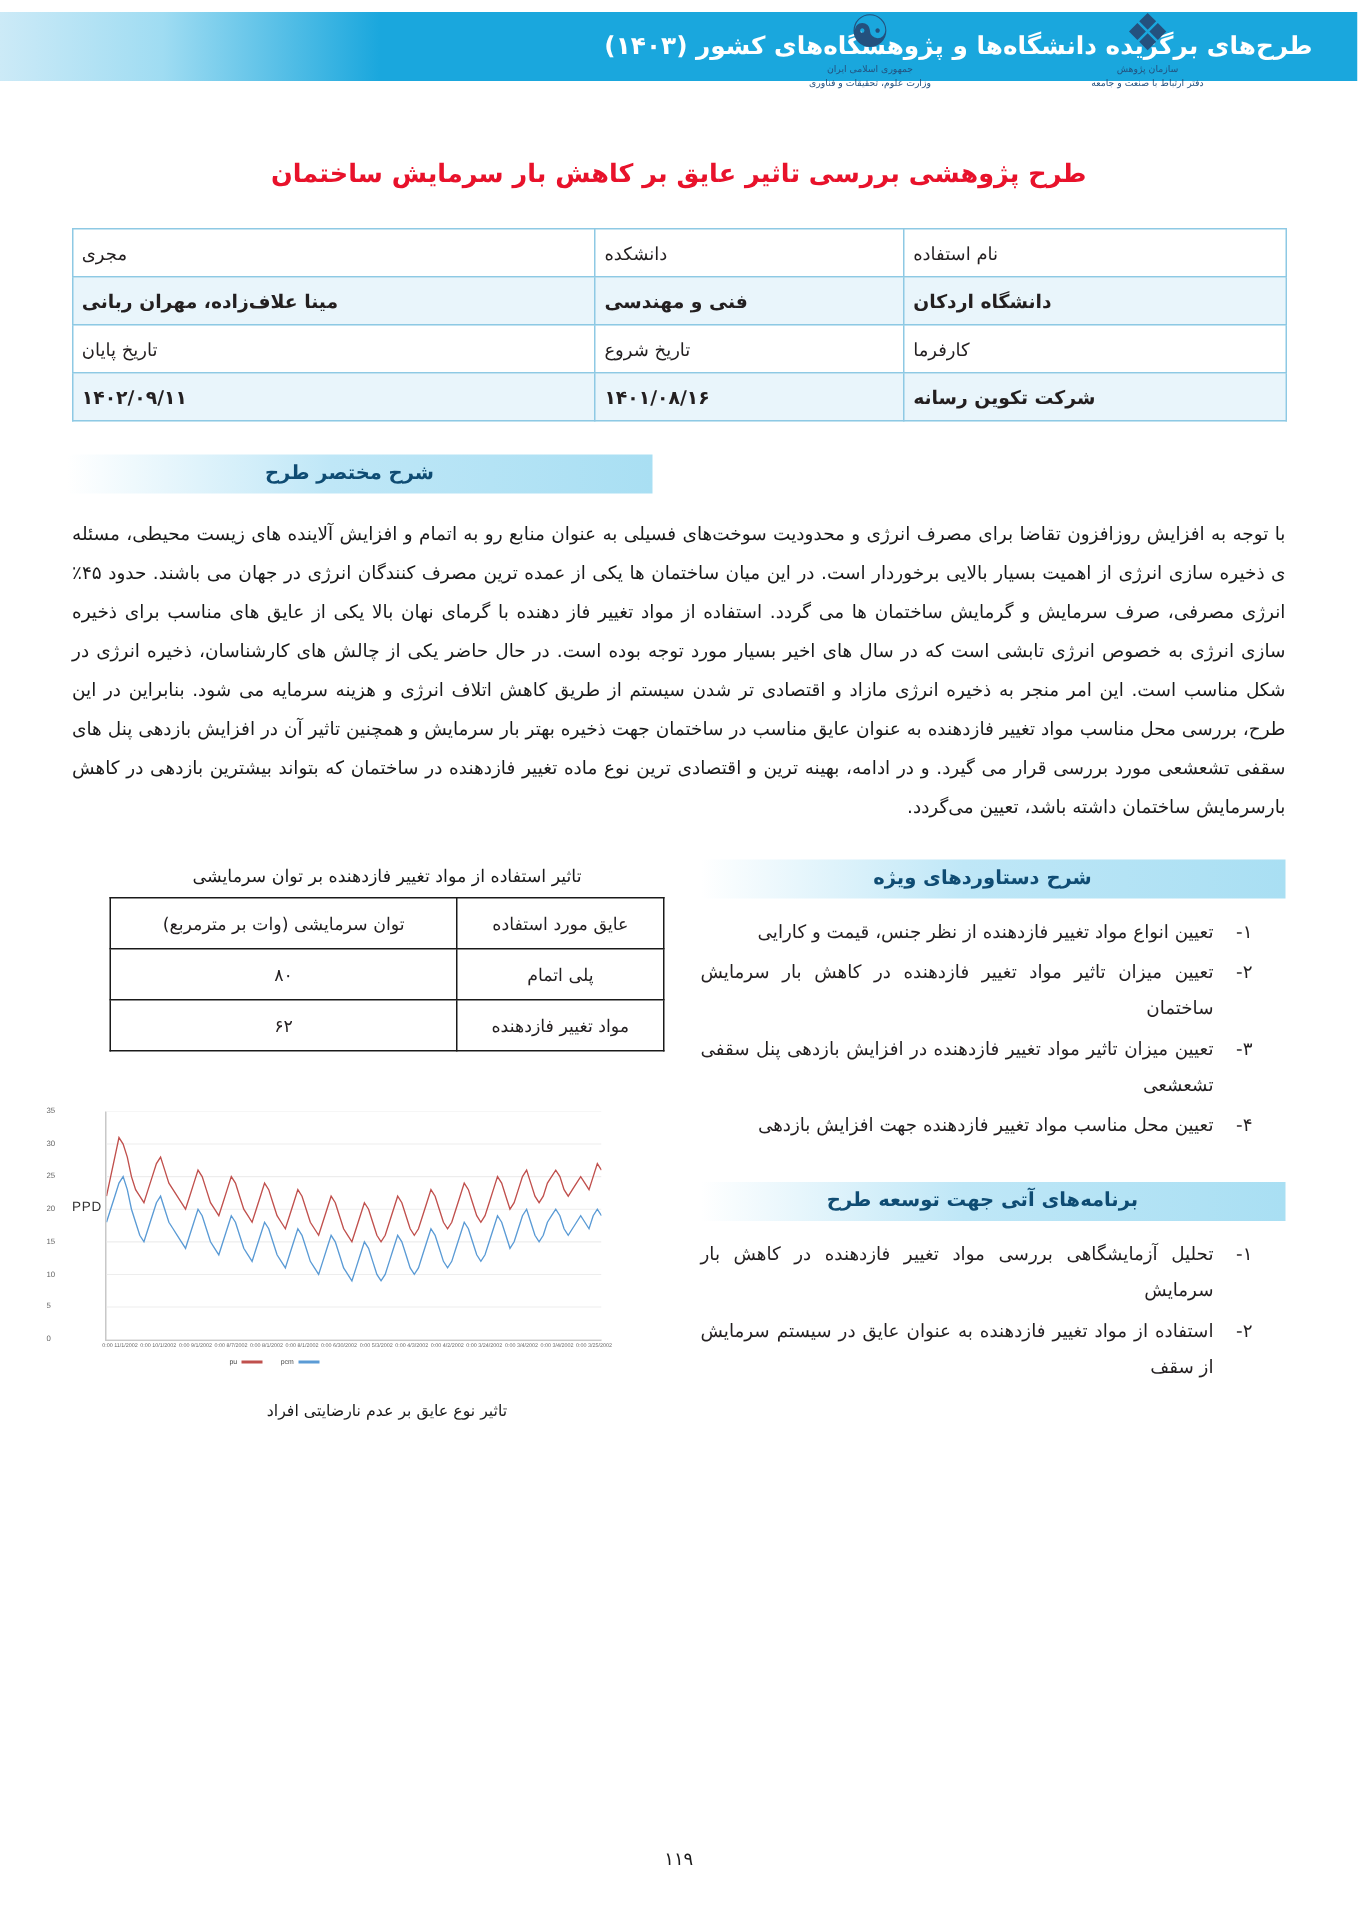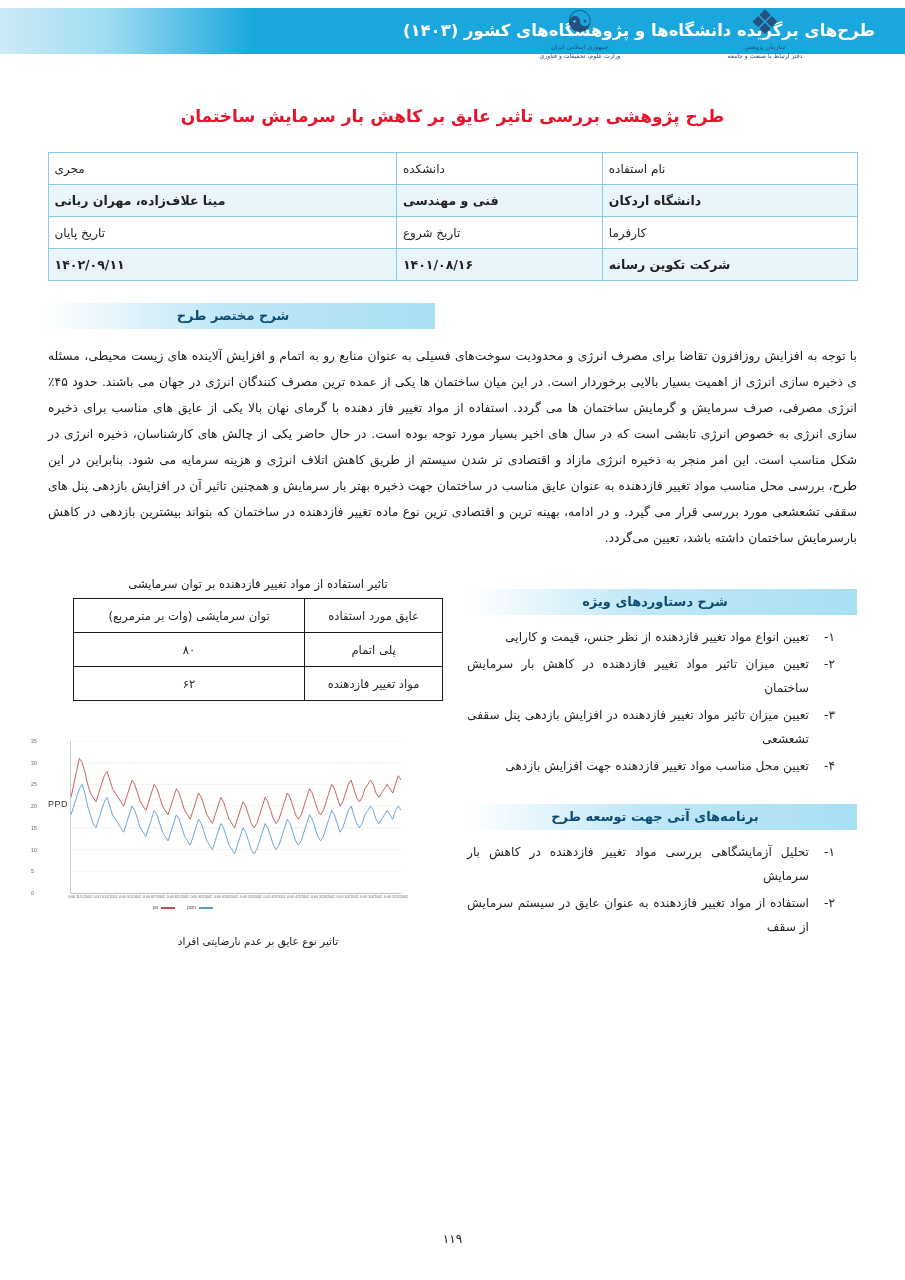--- a/index.html
+++ b/index.html
@@ -120,21 +120,21 @@
   }
 
   
   .two-col {
     position: relative;
     margin-top: 4px;
     width: 905px;
   }
   .col-right {
     position: absolute;
-    top: 16px;
+    top: 0;
     right: 48px;
     width: 390px;
   }
   .col-left {
     position: absolute;
     top: 0;
     left: 48px;
     width: 420px;
   }
   ol.achv {

